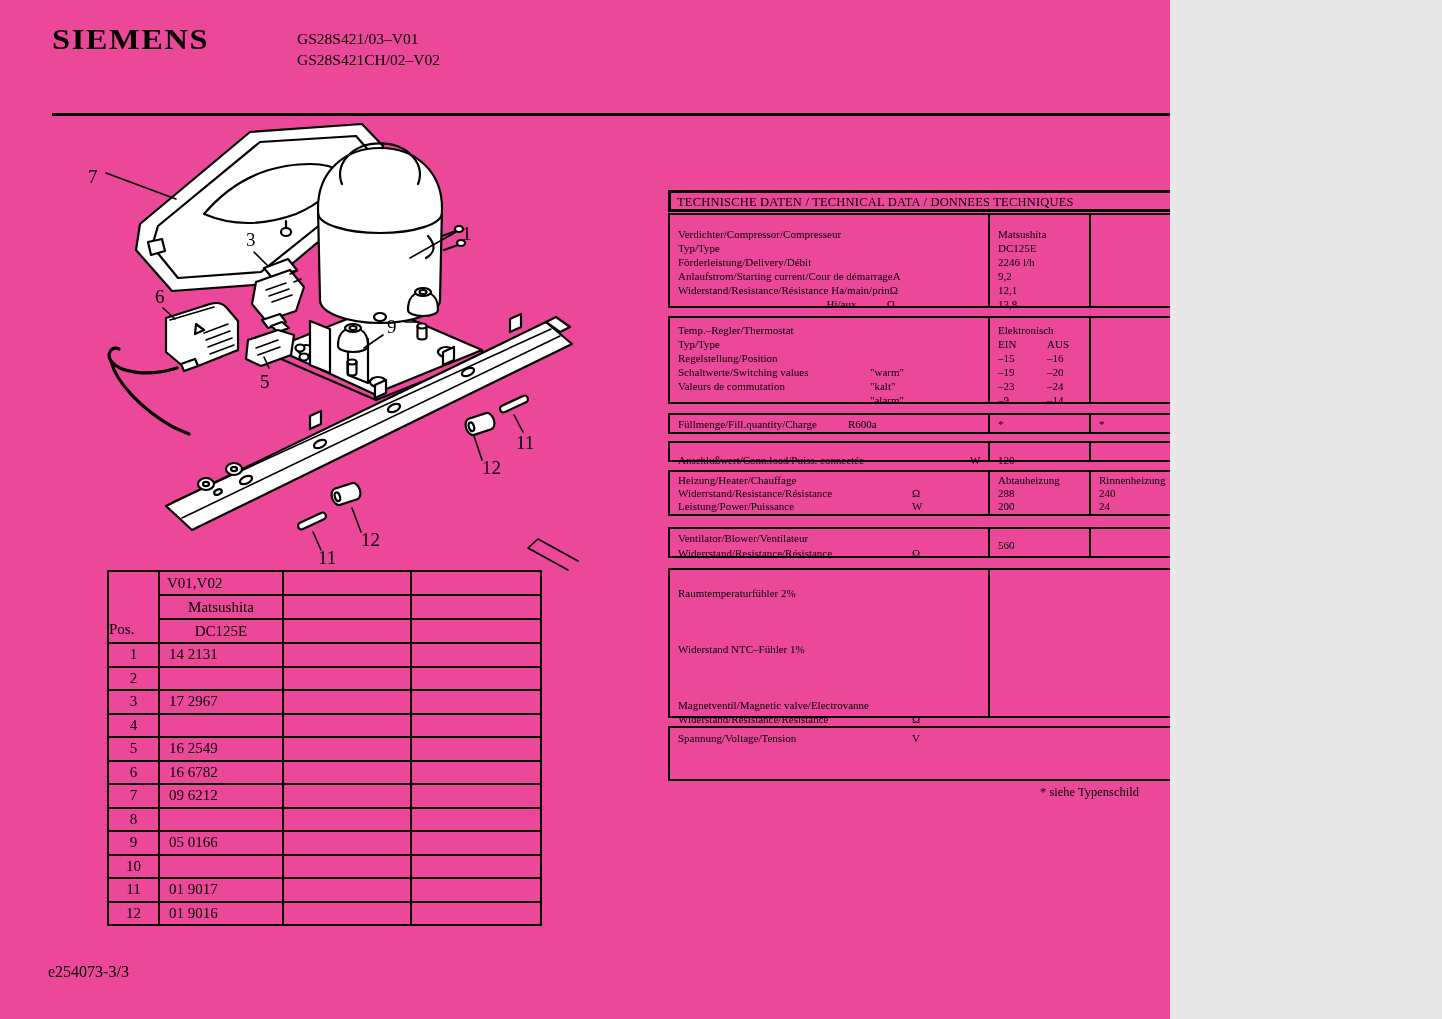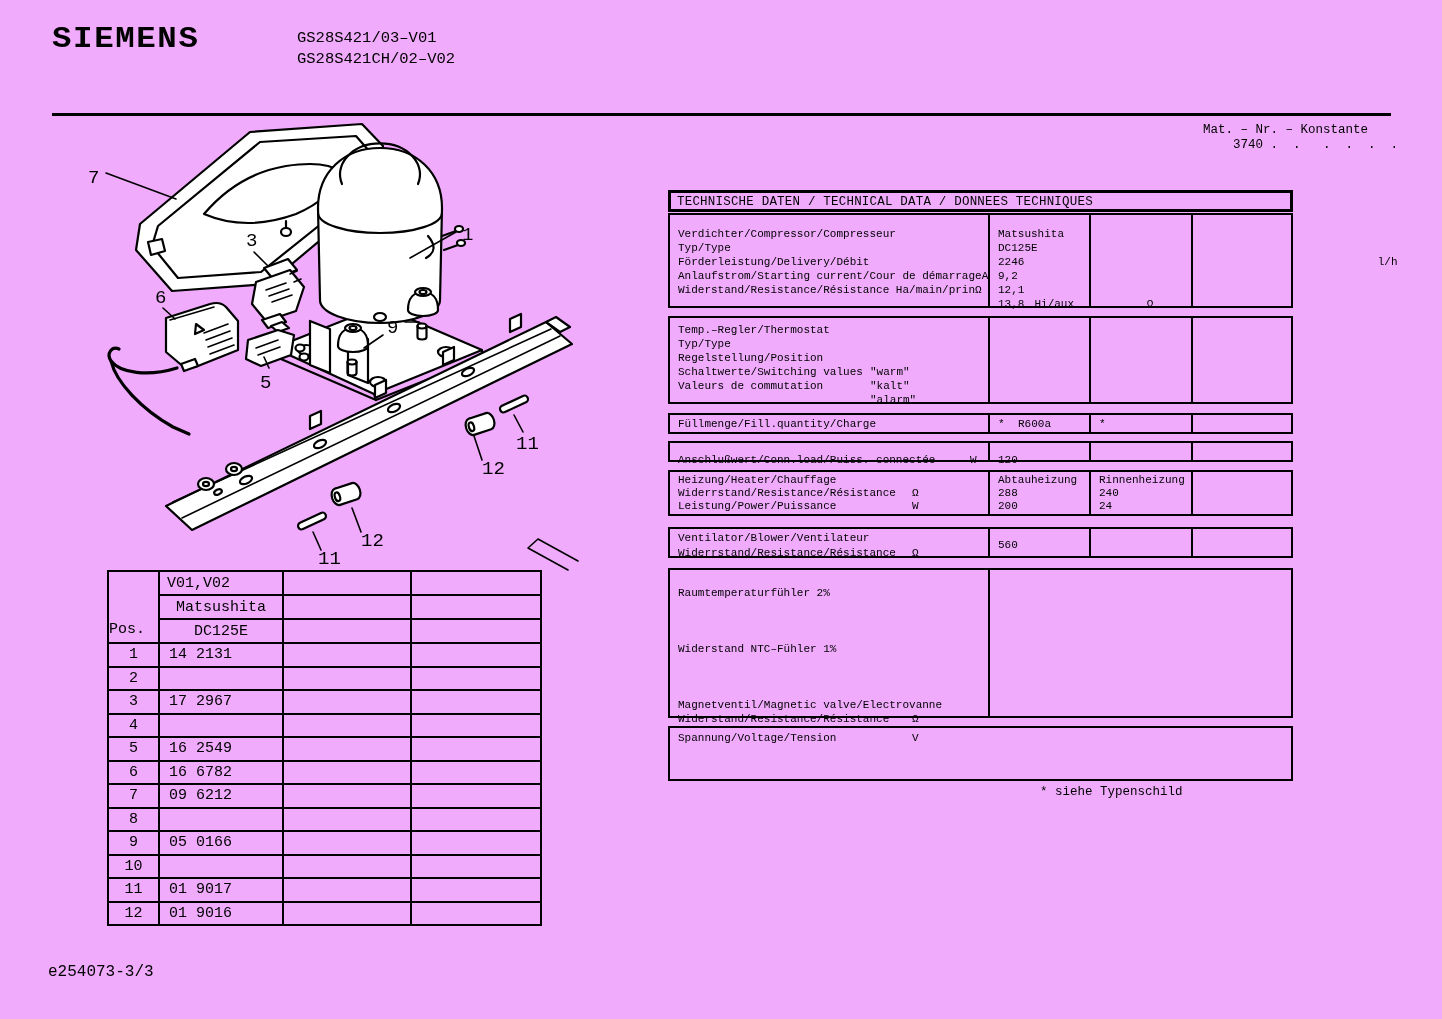--- a/index.html
+++ b/index.html
@@ -1,17 +1,17 @@
 <!DOCTYPE html>
 <html><head>
 <meta charset="utf-8">
 <style>
   html,body{margin:0;padding:0;background:#e8e8e8}
-  .page{position:relative;width:1442px;height:1019px;background:#f0abfc;overflow:hidden;
-        font-family:Liberation Mono, monospace;color:#000}
+  .page{position:relative;width:1170px;height:1019px;background:#ec4899;overflow:hidden;
+        font-family:Liberation Serif, serif;color:#000}
 
   
   .brand{position:absolute;left:52px;top:22px;font-size:30px;font-weight:bold;
          letter-spacing:1.5px;transform:scaleX(1.08);transform-origin:0 50%}
   .models{position:absolute;left:297px;top:28px;font-size:15.5px;line-height:21px;white-space:pre}
   .category{position:absolute;left:1148px;top:28px;font-size:16.5px;line-height:22px;white-space:pre}
   .rule{position:absolute;left:52px;top:113px;width:1339px;height:3px;background:#000}
   .matnr-label{position:absolute;left:1203px;top:123px;font-size:12.5px}
   .matnr-value{position:absolute;left:1233px;top:138px;font-size:12.5px;white-space:pre}
 
@@ -269,20 +269,26 @@
     <div class="tsec sec-therm">
       <div class="vl vl1"></div>
         <div class="vl vl2"></div>
         <div class="vl vl3"></div>
       <div class="cell lbl">Temp.–Regler/Thermostat
 Typ/Type
 Regelstellung/Position
 Schaltwerte/Switching values	"warm"
 Valeurs de commutation	"kalt"
 	"alarm"</div>
+      <div class="cell c1">Elektronisch
+EIN	AUS
+–15	–16
+–19	–20
+–23	–24
+–9	–14</div>
     </div>
 
     <div class="tsec sec-fuell">
       <div class="vl vl1"></div>
         <div class="vl vl2"></div>
         <div class="vl vl3"></div>
       <div class="cell lbl">Füllmenge/Fill.quantity/Charge	R600a</div>
       <div class="cell c1">*</div>
       <div class="cell c2">*</div>
     </div>

